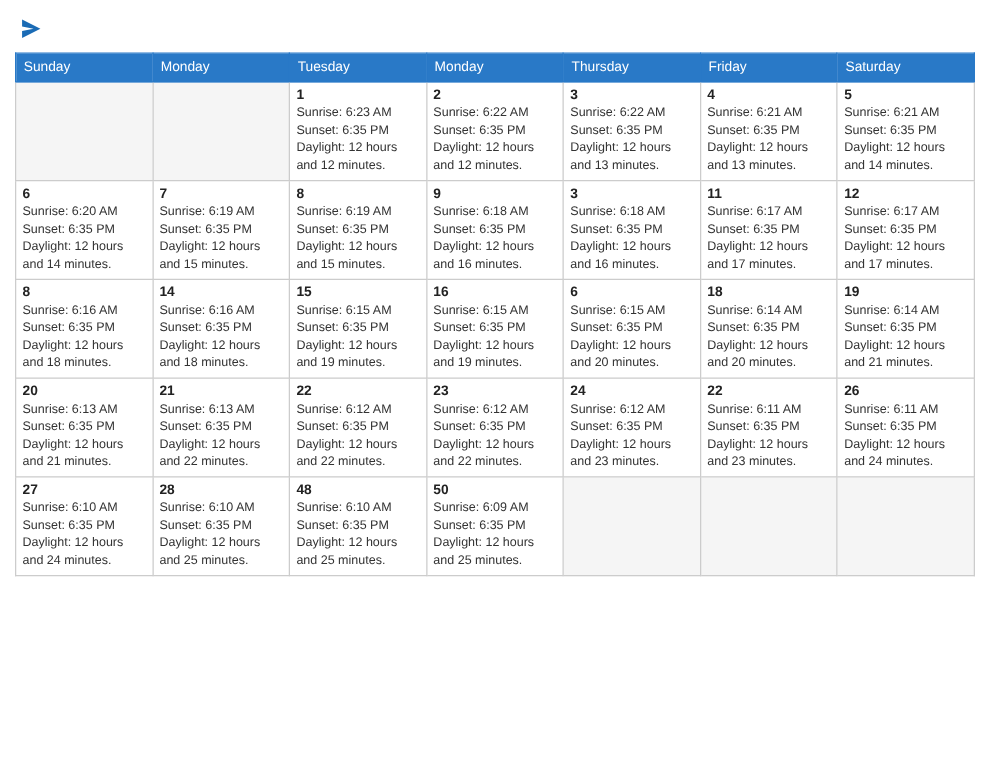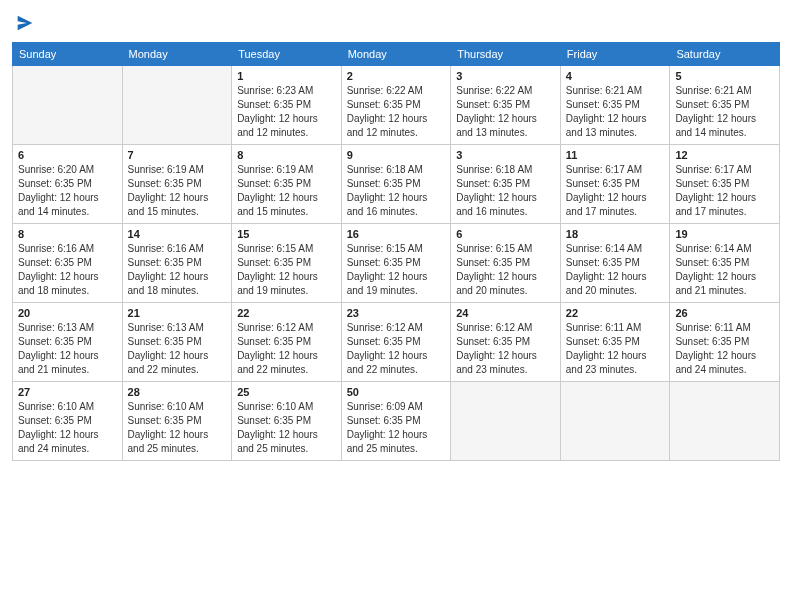--- a/index.html
+++ b/index.html
@@ -240,21 +240,21 @@
         <tr>
           <td>
             <div class="day-num">27</div>
             <div class="day-info">Sunrise: 6:10 AM<br>Sunset: 6:35 PM<br>Daylight: 12 hours and 24 minutes.</div>
           </td>
           <td>
             <div class="day-num">28</div>
             <div class="day-info">Sunrise: 6:10 AM<br>Sunset: 6:35 PM<br>Daylight: 12 hours and 25 minutes.</div>
           </td>
           <td>
-            <div class="day-num">25</div>
+            <div class="day-num">48</div>
             <div class="day-info">Sunrise: 6:10 AM<br>Sunset: 6:35 PM<br>Daylight: 12 hours and 25 minutes.</div>
           </td>
           <td>
             <div class="day-num">50</div>
             <div class="day-info">Sunrise: 6:09 AM<br>Sunset: 6:35 PM<br>Daylight: 12 hours and 25 minutes.</div>
           </td>
           <td class="empty"></td>
           <td class="empty"></td>
           <td class="empty"></td>
         </tr>

